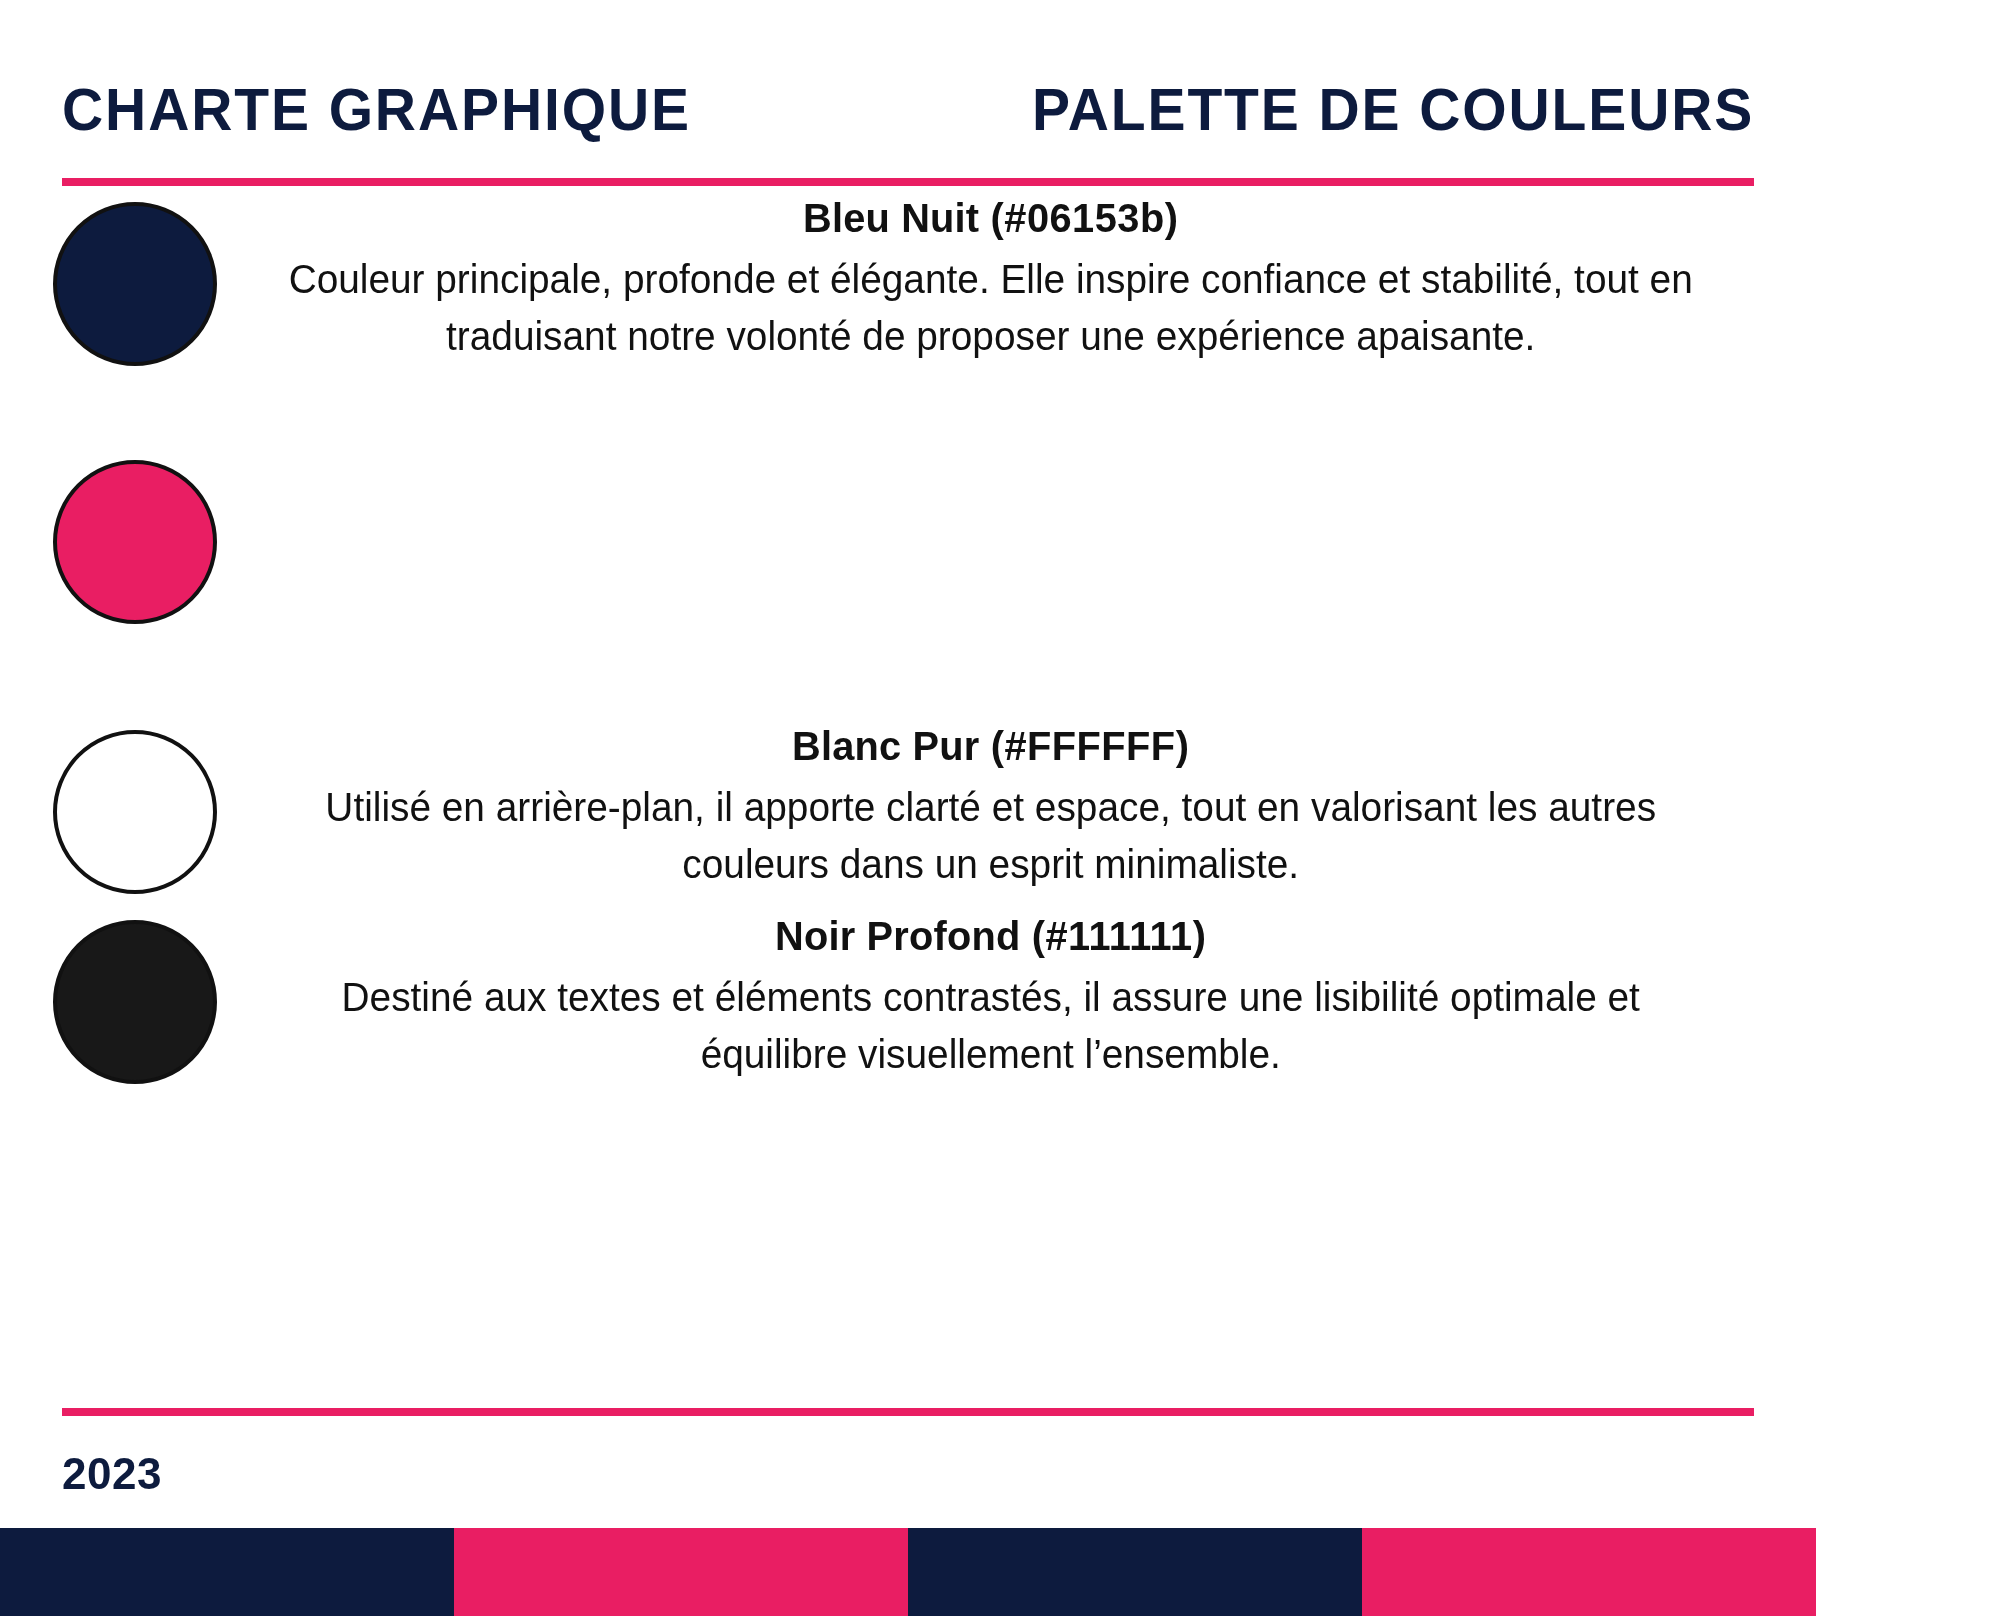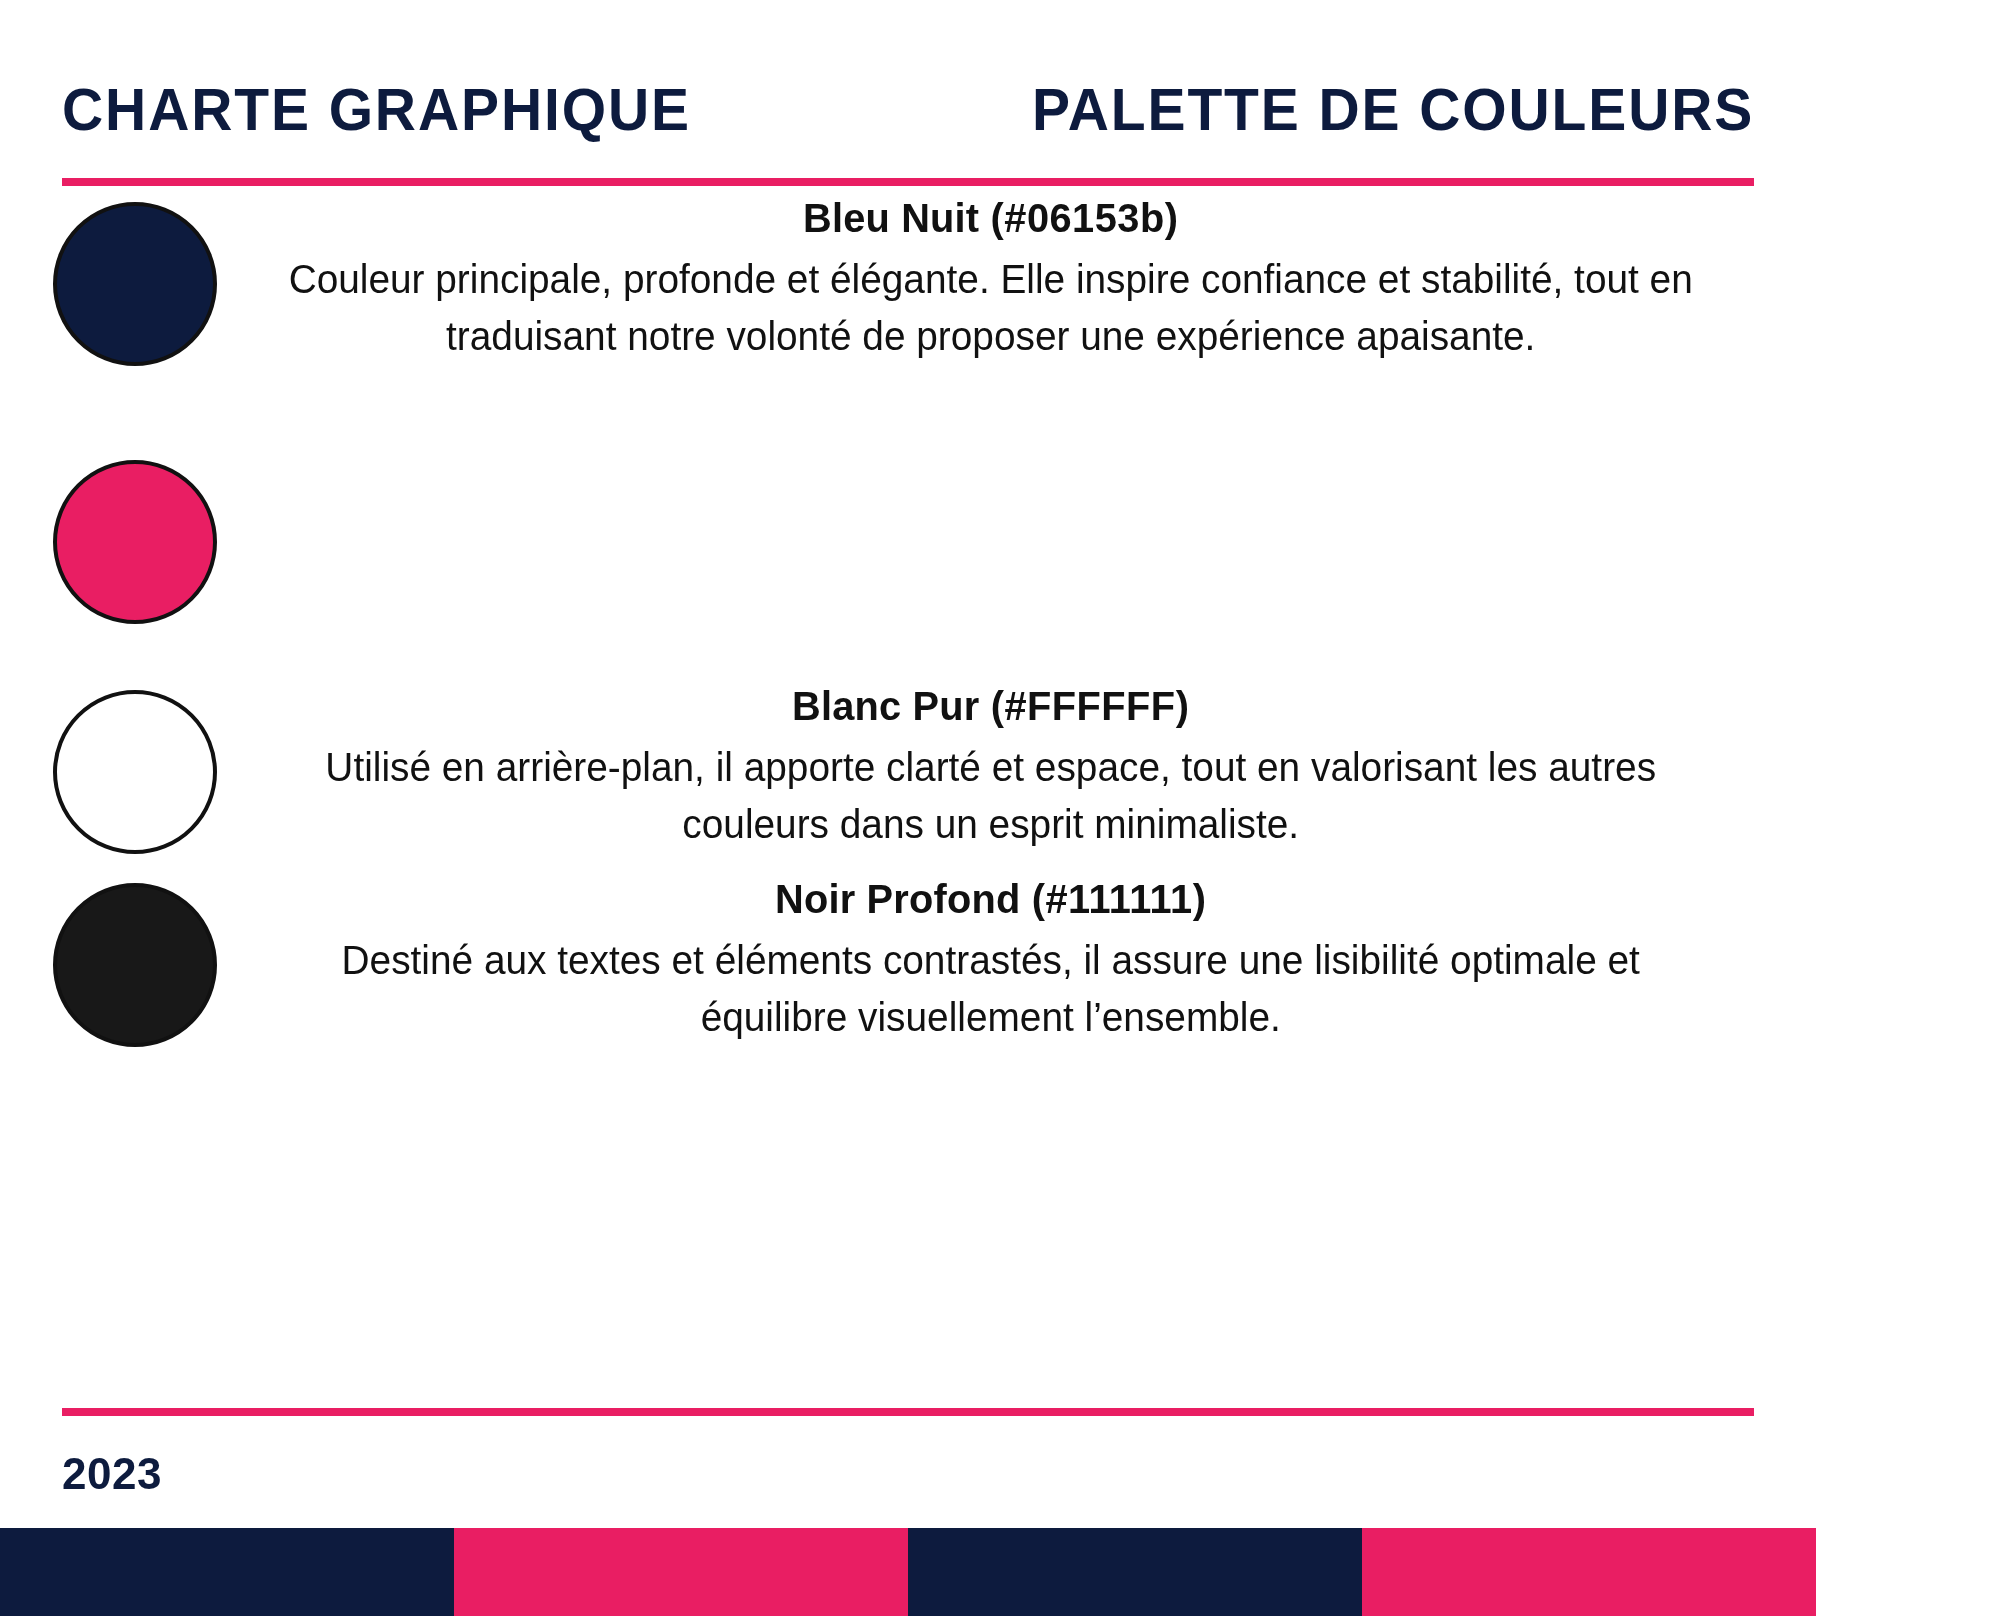--- a/index.html
+++ b/index.html
@@ -114,22 +114,22 @@
     color: #111111;
     margin: 0;
     transform: scaleX(0.97);
     transform-origin: left top;
     max-width: 1640px;
   }
 
   
   #row-0 { top: 0px; }
   #row-1 { top: 258px; }
-  #row-2 { top: 488px; }
-  #row-3 { top: 681px; }
+  #row-2 { top: 528px; }
+  #row-3 { top: 718px; }
 
   
   .footer-year {
     position: absolute;
     left: 62px;
     top: 1452px;
     font-family: "Liberation Sans", sans-serif;
     font-weight: 700;
     font-size: 44px;
     line-height: 1;

